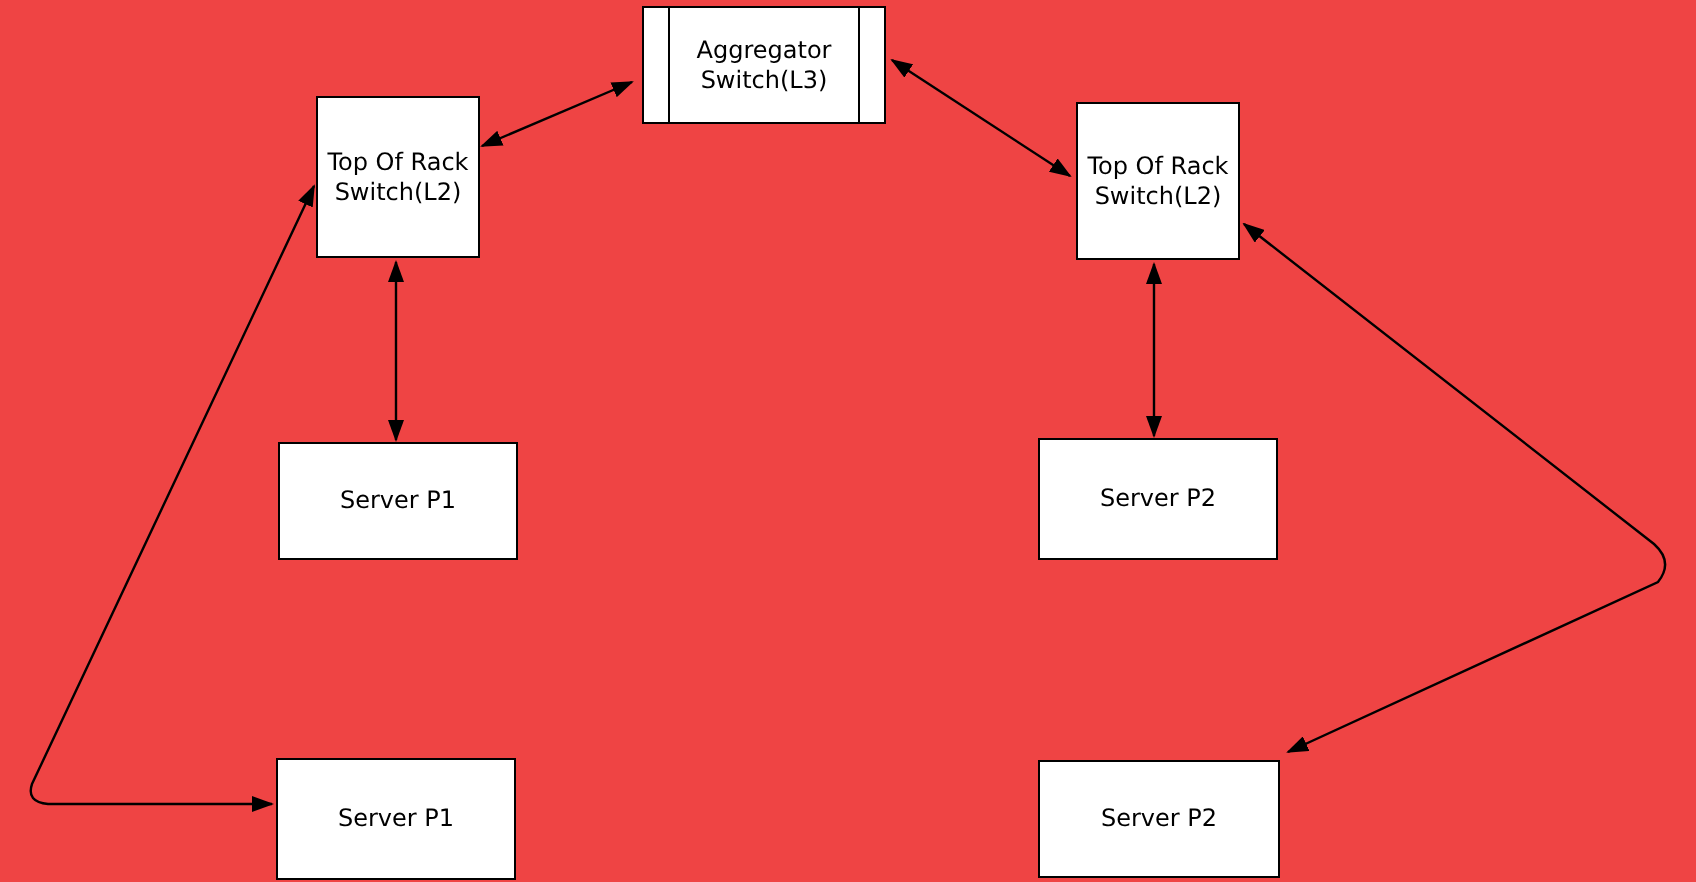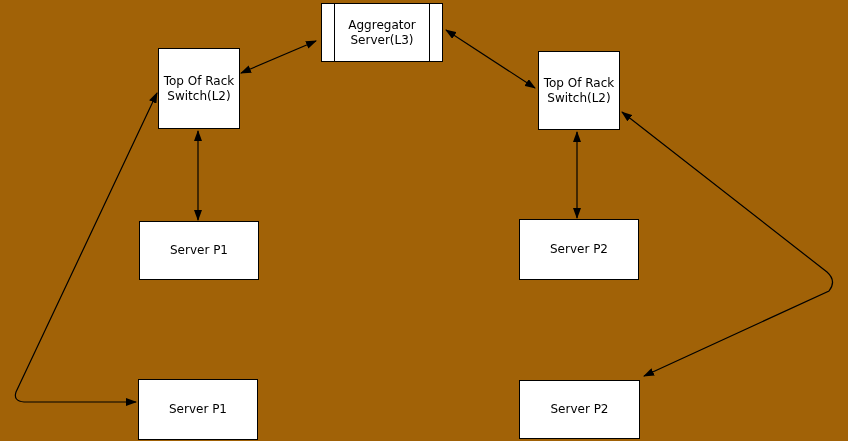--- a/index.html
+++ b/index.html
@@ -4,21 +4,21 @@
 <style>
   html, body {
     margin: 0;
     padding: 0;
     background: #ffffff;
   }
   .canvas {
     position: relative;
     width: 848px;
     height: 441px;
-    background: #a16207;
+    background: #ef4444;
     font-family: "DejaVu Sans", "Liberation Sans", sans-serif;
     color: #000000;
     overflow: hidden;
   }
   .edges {
     position: absolute;
     left: 0;
     top: 0;
     width: 848px;
     height: 441px;
@@ -81,21 +81,21 @@
 
     <path class="edge" d="M 157 93 L 16 392 Q 13 401 24 402 L 136 402" marker-start="url(#arr)" marker-end="url(#arr)"></path>
 
     <path class="edge" d="M 622 112 L 827 272 Q 837 281 829 291 L 644 376" marker-start="url(#arr)" marker-end="url(#arr)"></path>
   </svg>
 
   <div class="node node--aggregator">
     <span class="process-bar process-bar--left"></span>
     <span class="process-bar process-bar--right"></span>
     <span>Aggregator</span>
-    <span>Server(L3)</span>
+    <span>Switch(L3)</span>
   </div>
 
   <div class="node node--tor-left">
     <span>Top Of Rack</span>
     <span>Switch(L2)</span>
   </div>
 
   <div class="node node--tor-right">
     <span>Top Of Rack</span>
     <span>Switch(L2)</span>

